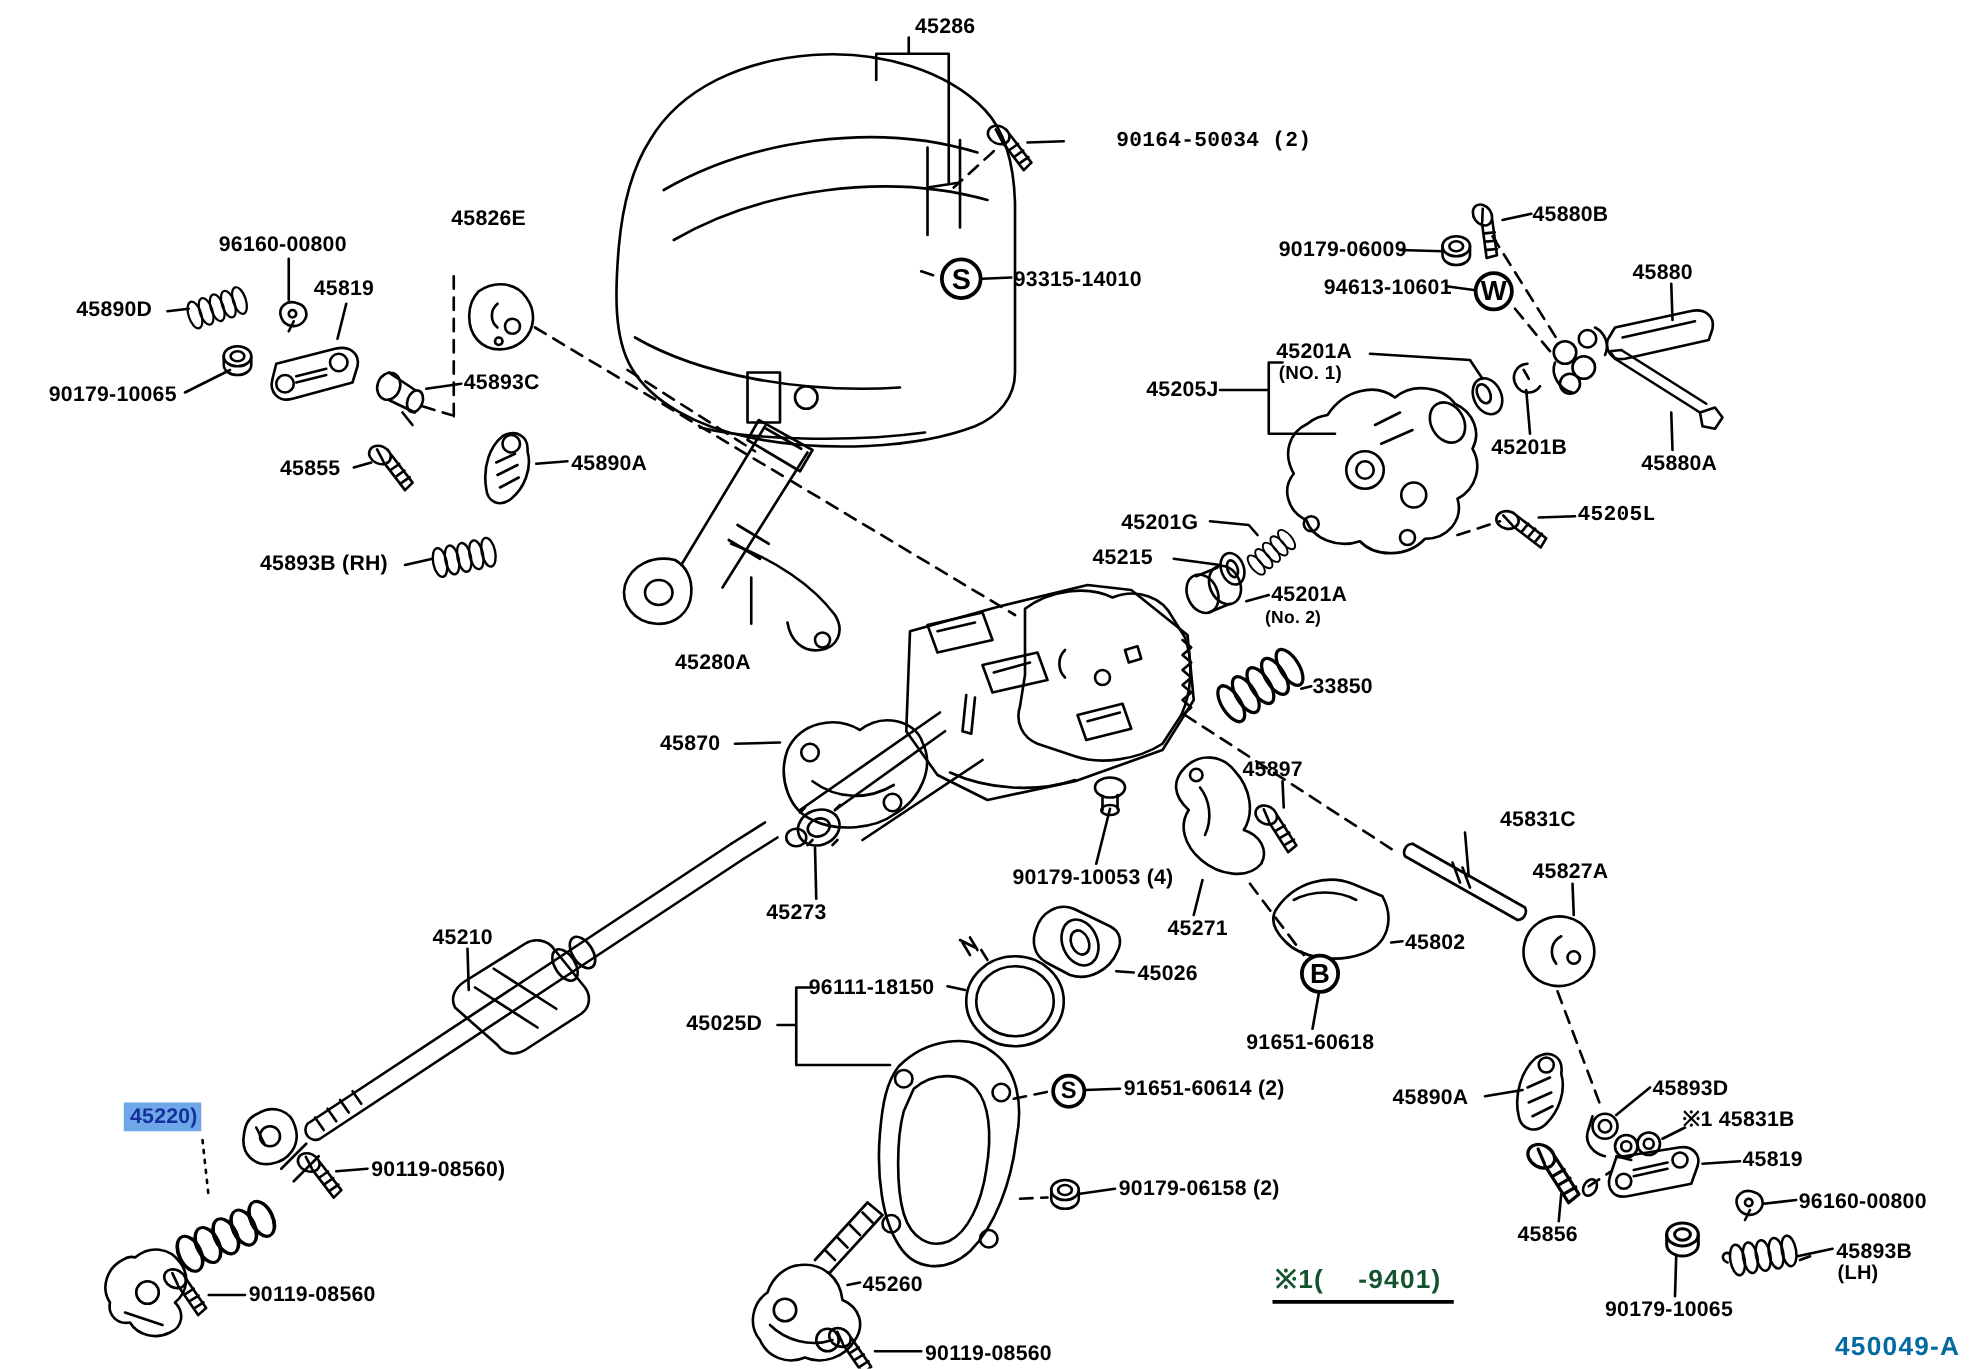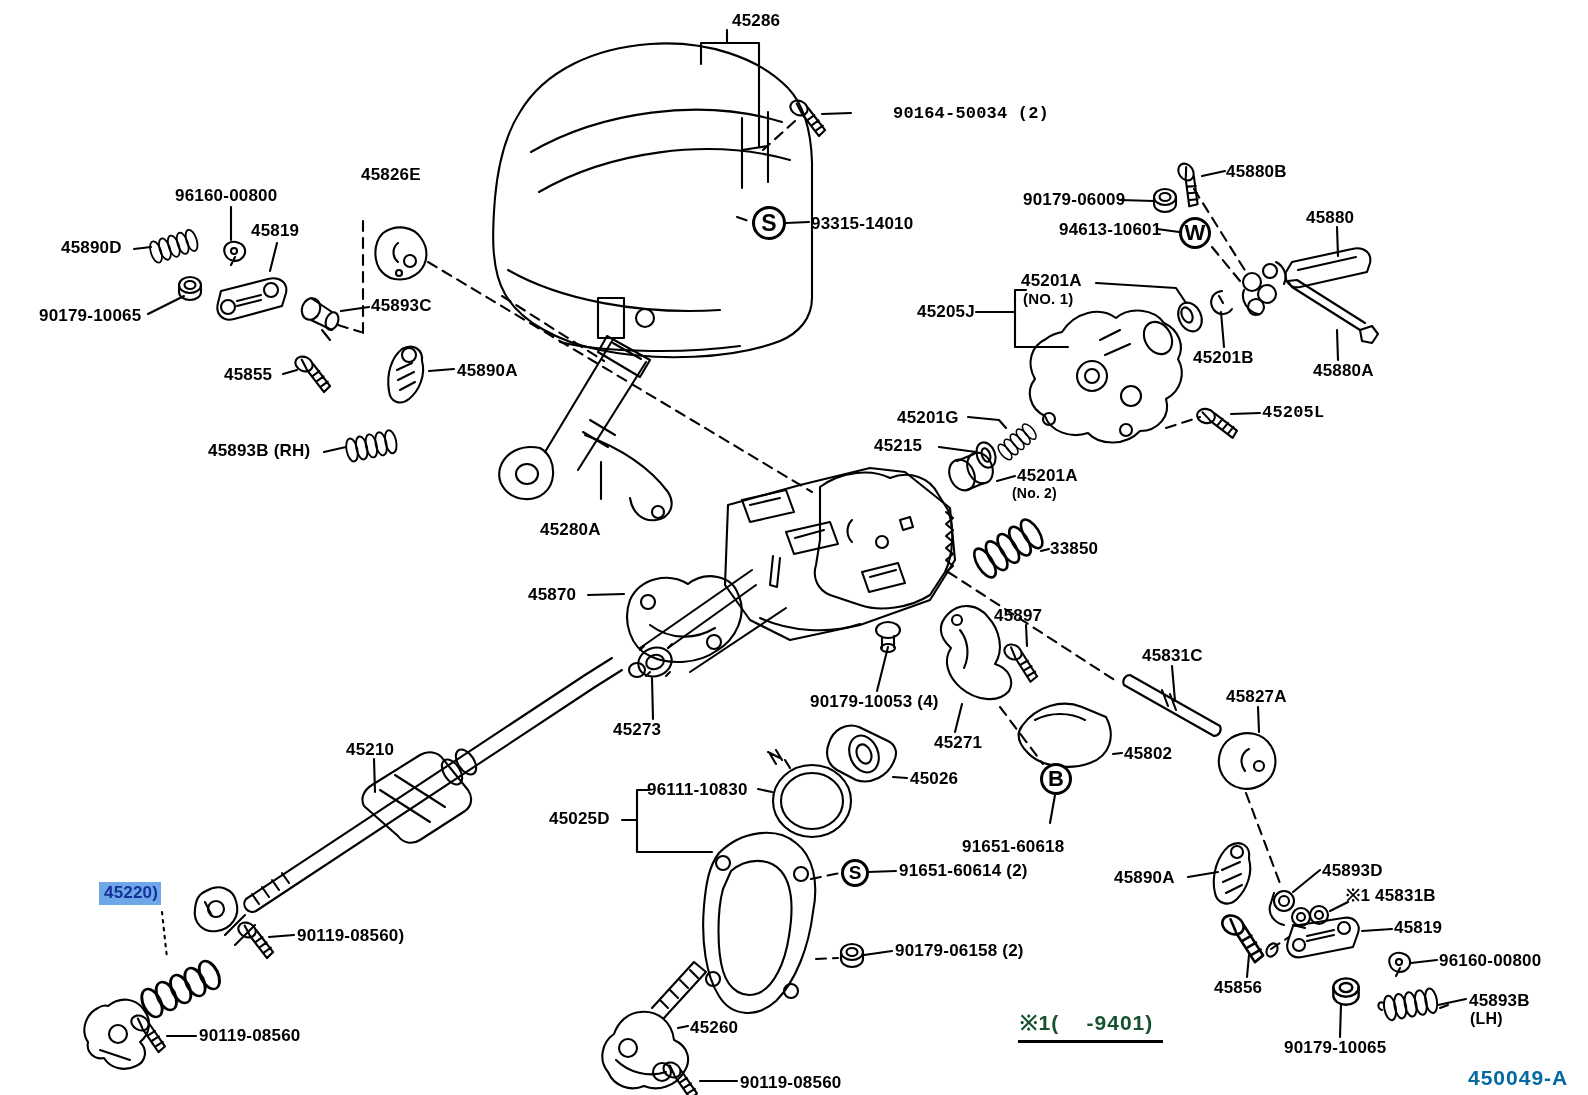--- a/index.html
+++ b/index.html
@@ -321,31 +321,31 @@
       <div class="lbl" style="left: 540px; top: 501px; margin-top: 20px;">45280A</div>
       <div class="lbl" style="left: 897px; top: 409px;">45201G</div>
       <div class="lbl" style="left: 874px; top: 437px;">45215</div>
       <div class="lbl" style="left: 1017px; top: 467px;">45201A</div>
       <div class="lbl" style="left: 1012px; top: 486px; font-size: 14px;">(No. 2)</div>
       <div class="lbl" style="left: 1262px; top: 404px; font-family: Liberation Mono, monospace;">45205L</div>
       <div class="lbl" style="left: 1050px; top: 540px;">33850</div>
       <div class="lbl" style="left: 528px; top: 586px;">45870</div>
       <div class="lbl" style="left: 994px; top: 607px;">45897</div>
       <div class="lbl" style="left: 810px; top: 693px;">90179-10053 (4)</div>
-      <div class="lbl" style="left: 1142px; top: 647px;">45831C</div>
+      <div class="lbl" style="left: 1200px; top: 647px;">45831C</div>
       <div class="lbl" style="left: 1226px; top: 688px;">45827A</div>
       <div class="lbl" style="left: 934px; top: 734px;">45271</div>
       <div class="lbl" style="left: 1124px; top: 745px;">45802</div>
       <div class="lbl" style="left: 613px; top: 721px;">45273</div>
       <div class="lbl" style="left: 346px; top: 741px;">45210</div>
-      <div class="lbl" style="left: 647px; top: 781px;">96111-10830</div>
+      <div class="lbl" style="left: 647px; top: 781px;">96111-18150</div>
       <div class="lbl" style="left: 910px; top: 770px;">45026</div>
       <div class="lbl" style="left: 549px; top: 810px;">45025D</div>
       <div class="lbl" style="left: 899px; top: 862px;">91651-60614 (2)</div>
-      <div class="lbl" style="left: 962px; top: 825px; margin-top: 13px;">91651-60618</div>
+      <div class="lbl" style="left: 997px; top: 825px;">91651-60618</div>
       <div class="lbl" style="left: 1114px; top: 869px;">45890A</div>
       <div class="lbl" style="left: 1322px; top: 862px;">45893D</div>
       <div class="lbl" style="left: 1346px; top: 887px;">※1 45831B</div>
       <div class="lbl" style="left: 1394px; top: 919px;">45819</div>
       <div class="lbl" style="left: 1439px; top: 952px;">96160-00800</div>
       <div class="lbl" style="left: 1214px; top: 979px;">45856</div>
       <div class="lbl" style="left: 1469px; top: 992px;">45893B</div>
       <div class="lbl" style="left: 1470px; top: 1011px; font-size: 16px;">(LH)</div>
       <div class="lbl" style="left: 895px; top: 942px;">90179-06158 (2)</div>
       <div class="lbl" style="left: 690px; top: 1019px;">45260</div>

